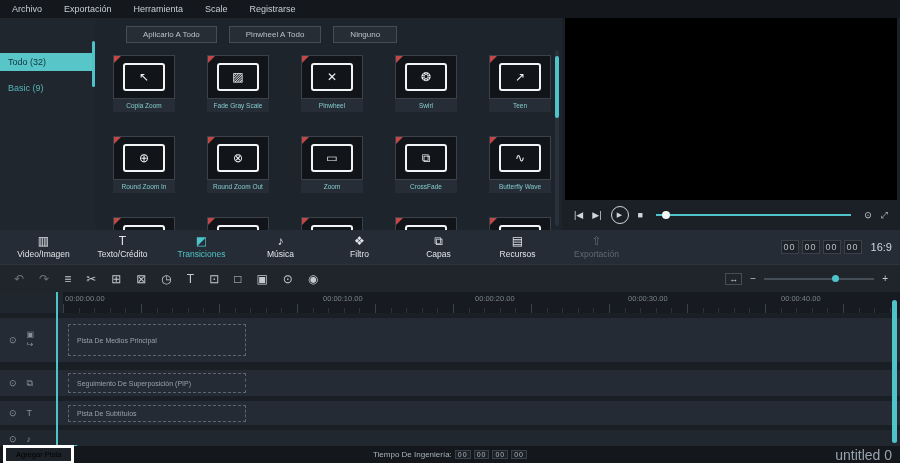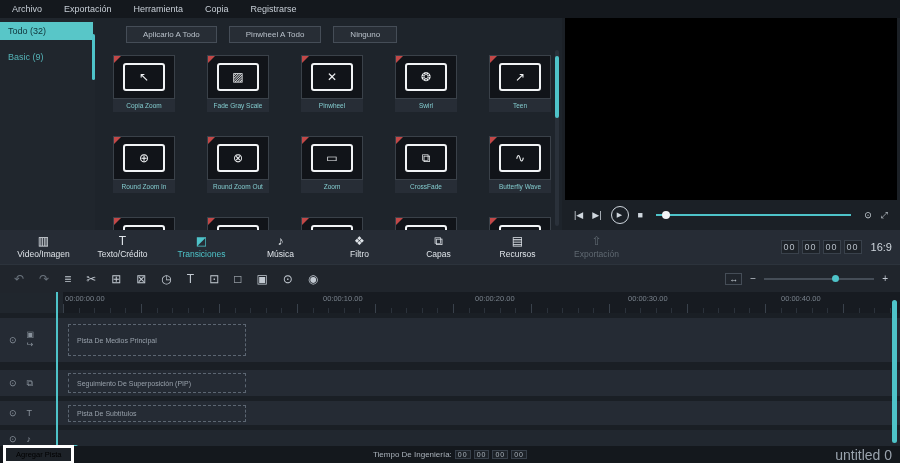--- a/index.html
+++ b/index.html
@@ -7,21 +7,21 @@
   .app{position:relative;width:900px;height:463px;background:#20262d;overflow:hidden;}
 
   
   .menubar{position:absolute;top:0;left:0;right:0;height:18px;background:#14181d;
     display:flex;align-items:center;gap:22px;padding:0 12px;font-size:9px;color:#c7ced6;}
   .menu-item{cursor:default;}
 
   
   .top{position:absolute;top:18px;left:0;right:0;height:212px;display:flex;}
 
-  .categories{width:95px;background:#20262d;padding-top:4px;font-size:9px;position:relative;flex:none;}
+  .categories{width:95px;background:#20262d;padding-top:28px;font-size:9px;position:relative;flex:none;margin-top:7px;}
   .cat-item{padding:4px 8px;margin:0 2px 8px 0;color:#55b4b8;white-space:nowrap;}
   .cat-item.active{background:#58c6c8;color:#10343a;}
   .cat-scroll{position:absolute;right:0;top:16px;width:3px;height:46px;background:#4ec3c9;border-radius:2px;}
 
   .transitions{flex:1;background:#1e242b;position:relative;overflow:hidden;padding:6px 14px 0 18px;}
   .actions-row{display:flex;gap:12px;margin:2px 0 12px 13px;}
   .action-btn{border:1px solid #454d57;background:#272d35;color:#b9c1ca;font-size:8px;
     padding:3px 16px;white-space:nowrap;}
   .trow{display:flex;gap:32px;margin-bottom:24px;}
   .titem{width:62px;flex:none;}
@@ -103,21 +103,21 @@
 </style>
 </head>
 <body>
 
 <div class="app">
 
   <div class="menubar">
     <span class="menu-item">Archivo</span>
     <span class="menu-item">Exportación</span>
     <span class="menu-item">Herramienta</span>
-    <span class="menu-item">Copia</span>
+    <span class="menu-item">Scale</span>
     <span class="menu-item">Registrarse</span>
   </div>
 
   <div class="top">
 
     <div class="categories">
       <div class="cat-item active">Todo (32)</div>
       <div class="cat-item">Basic (9)</div>
       <div class="cat-scroll"></div>
     </div>

